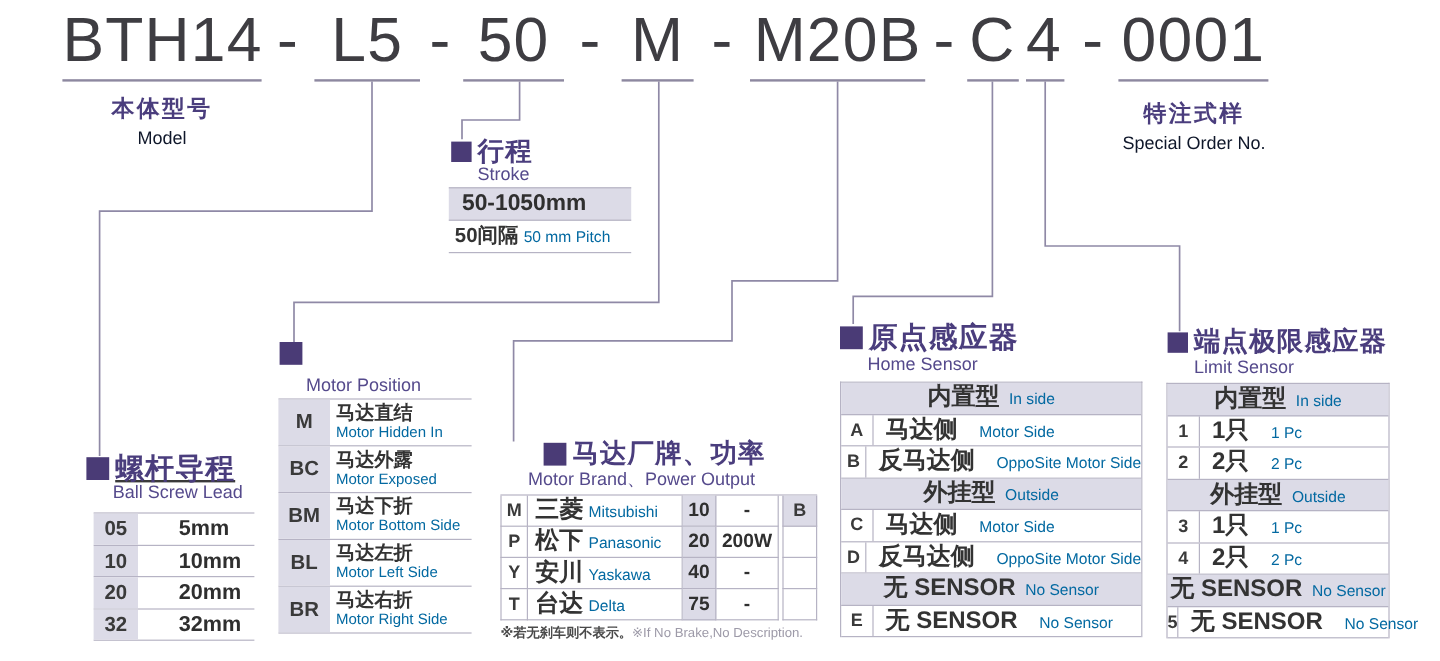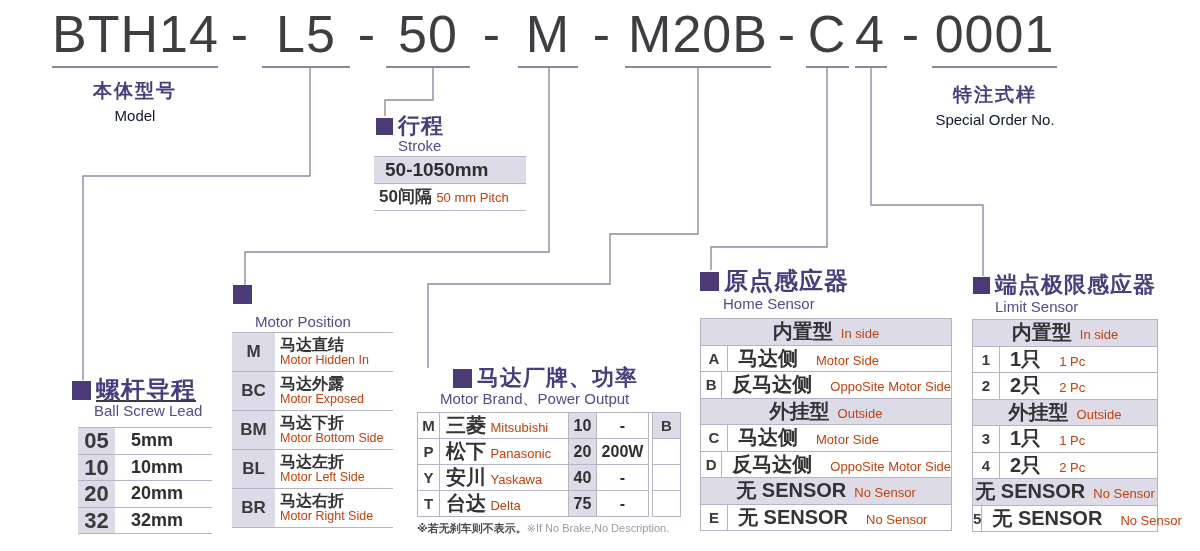--- a/index.html
+++ b/index.html
@@ -24,35 +24,35 @@
   .sec-head{position:absolute;display:flex;align-items:center;gap:5px;white-space:nowrap;}
   .sq{display:inline-block;background:#4a3b76;}
   .sq19{width:19px;height:19px;} .sq17{width:17px;height:17px;}
   .sec-zh{font-size:24px;font-weight:700;color:#4a3d7d;letter-spacing:1px;}
   .sec-zh.small{font-size:22px;}
   .sec-en{position:absolute;font-size:15px;color:#554a8c;white-space:nowrap;}
 
   
   .shade{background:#dcdbe7;}
   .zh-t{font-size:20px;font-weight:700;color:#333;}
-  .en-t{font-size:13px;color:#c2410c;font-weight:400;}
+  .en-t{font-size:13px;color:#0369a1;font-weight:400;}
 
   
   .stroke-tbl{position:absolute;left:374px;top:156px;width:152px;}
   .stroke-r1{height:26px;line-height:26px;border-top:1px solid #b6b3c4;border-bottom:1px solid #b6b3c4;
              padding-left:11px;font-size:19px;font-weight:700;color:#2f2f2f;}
   .stroke-r2{height:26px;line-height:26px;border-bottom:1px solid #b6b3c4;padding-left:5px;white-space:nowrap;}
   .stroke-r2 .zh-t{font-size:17px;}
 
   
   .bsl-tbl{position:absolute;left:78px;top:427px;width:134px;}
   .bsl-row{display:flex;height:25.5px;border-bottom:1px solid #b6b3c4;}
   .bsl-row.first{border-top:1px solid #b6b3c4;}
-  .bsl-code{width:37px;margin-right:4px;text-align:center;line-height:25px;
-            font-size:22px;font-weight:700;color:#3a3a3a;}
+  .bsl-code{width:37px;margin-right:22px;text-align:center;line-height:25px;
+            font-size:17px;font-weight:700;color:#3a3a3a;}
   .bsl-val{padding-left:12px;line-height:25px;font-size:18px;font-weight:700;color:#2f2f2f;}
 
   
   .mpos-tbl{position:absolute;left:232px;top:332px;width:161px;}
   .mpos-row{display:flex;height:38px;border-bottom:1px solid #b6b3c4;}
   .mpos-row.first{border-top:1px solid #b6b3c4;}
   .mpos-code{width:43px;margin-right:5px;display:flex;align-items:center;justify-content:center;
              font-size:17px;font-weight:700;color:#3a3a3a;}
   .mpos-val{padding-top:2px;}
   .mpos-val .zh-t{display:block;line-height:19px;font-size:16px;}

